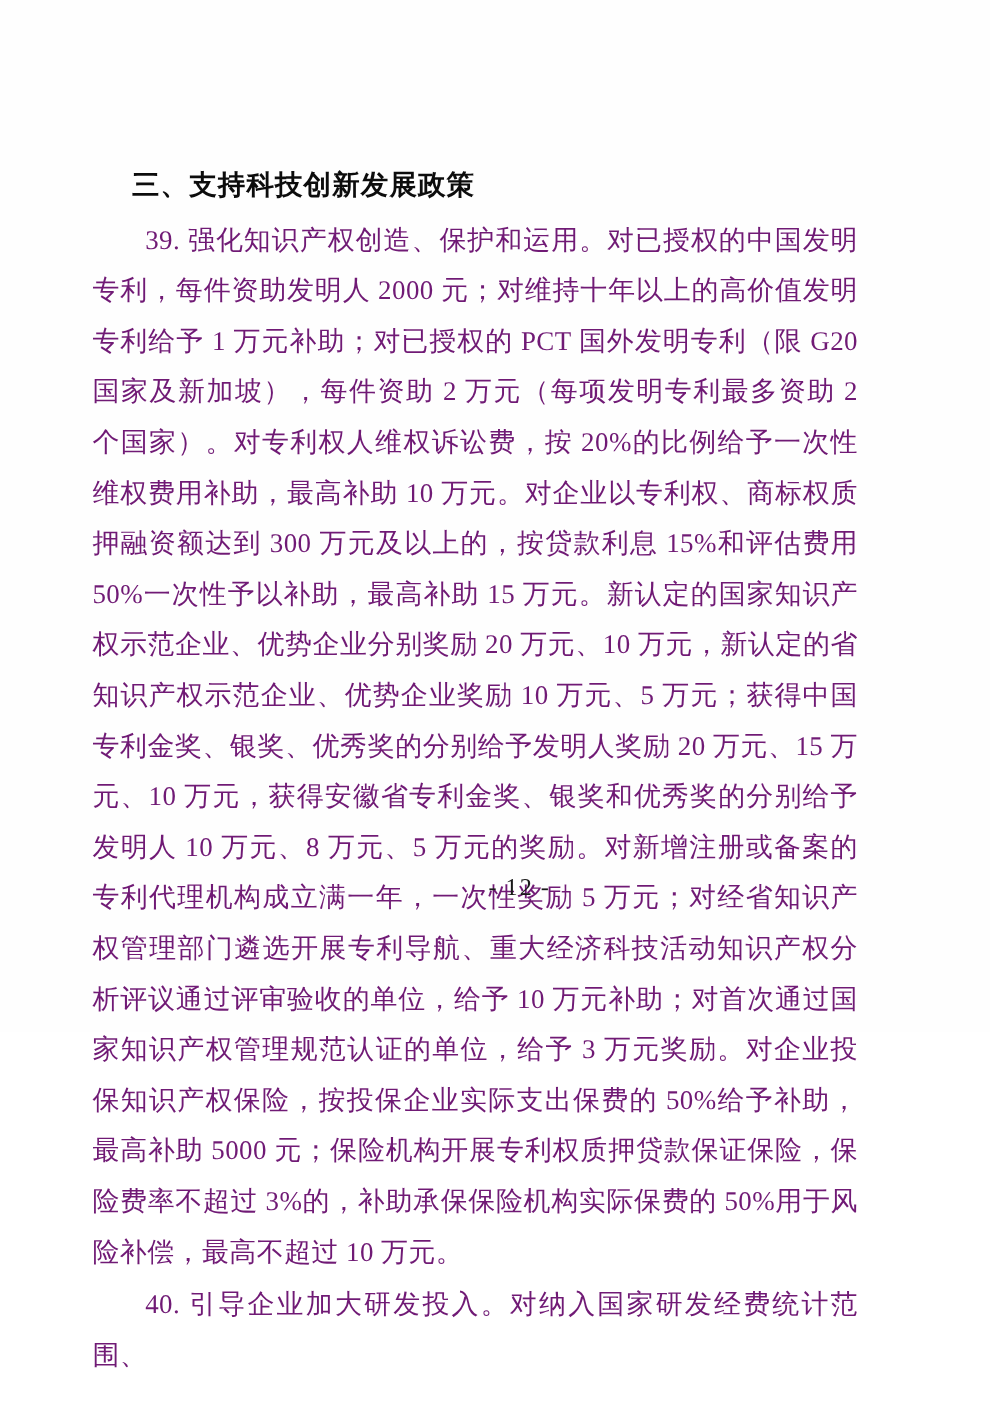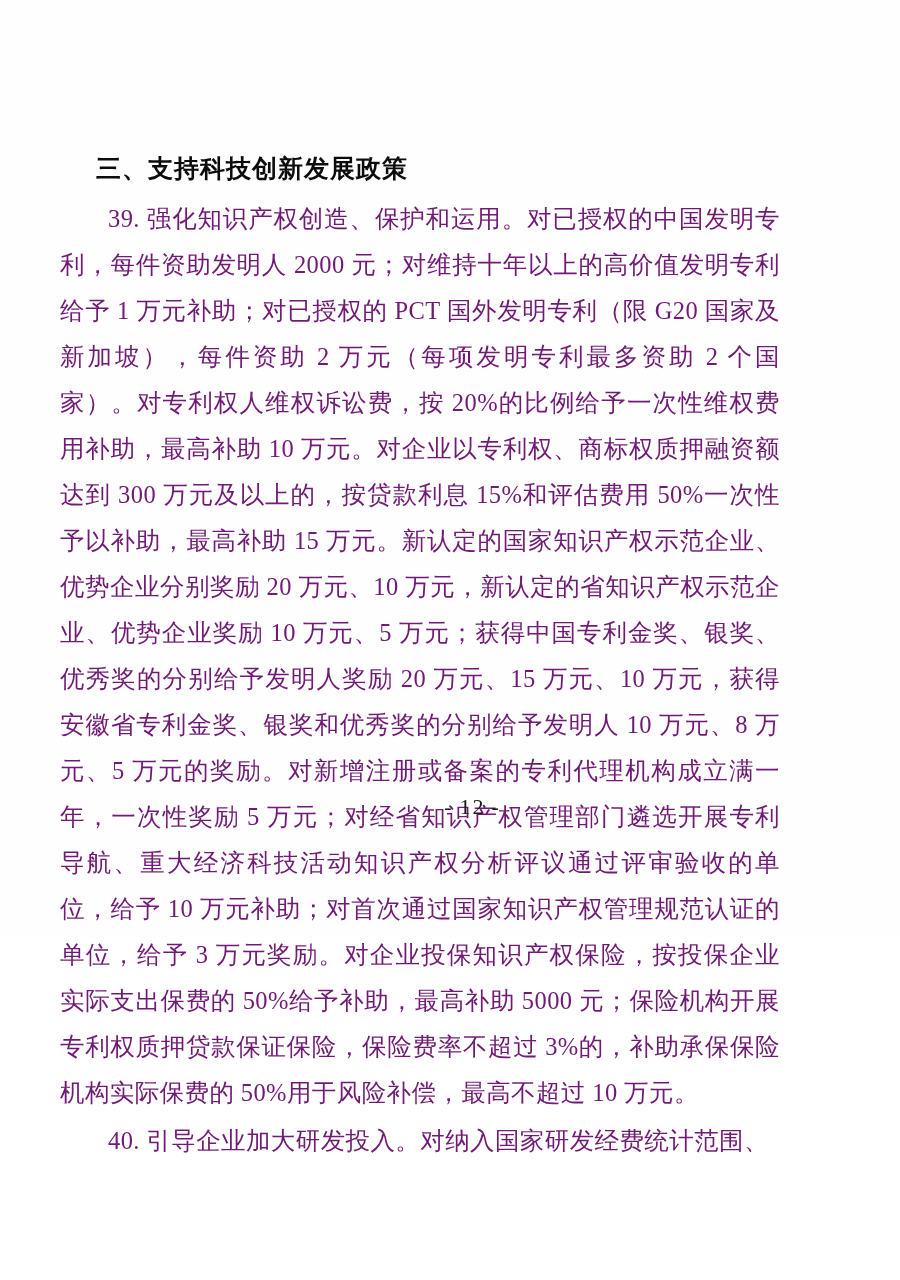--- a/index.html
+++ b/index.html
@@ -12,21 +12,21 @@
     background: #ffffff;
     font-family: "Liberation Serif", "DejaVu Serif", serif;
     color: #111111;
     overflow: hidden;
   }
   .page {
     position: relative;
     width: 900px;
     height: 938px;
     box-sizing: border-box;
-    padding: 150px 120px 0 60px;
+    padding: 150px 120px 0 84px;
     background: #fefefe;
   }
   .section-heading {
     font-size: 25px;
     font-weight: bold;
     letter-spacing: 1px;
     margin: 0 0 8px 0;
     text-indent: 36px;
     line-height: 1.5;
     color: #0c0c0c;

